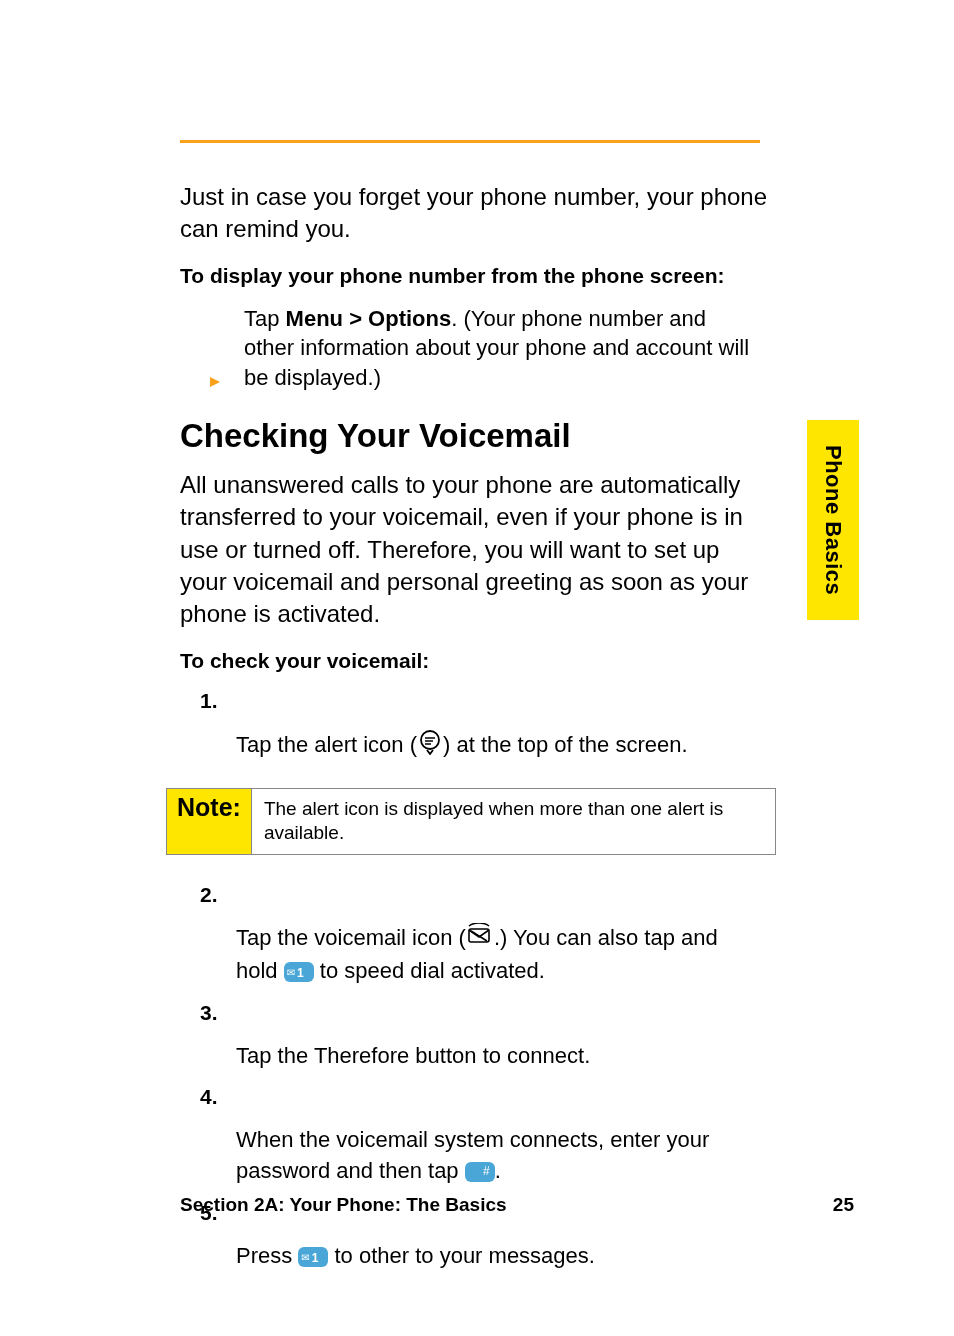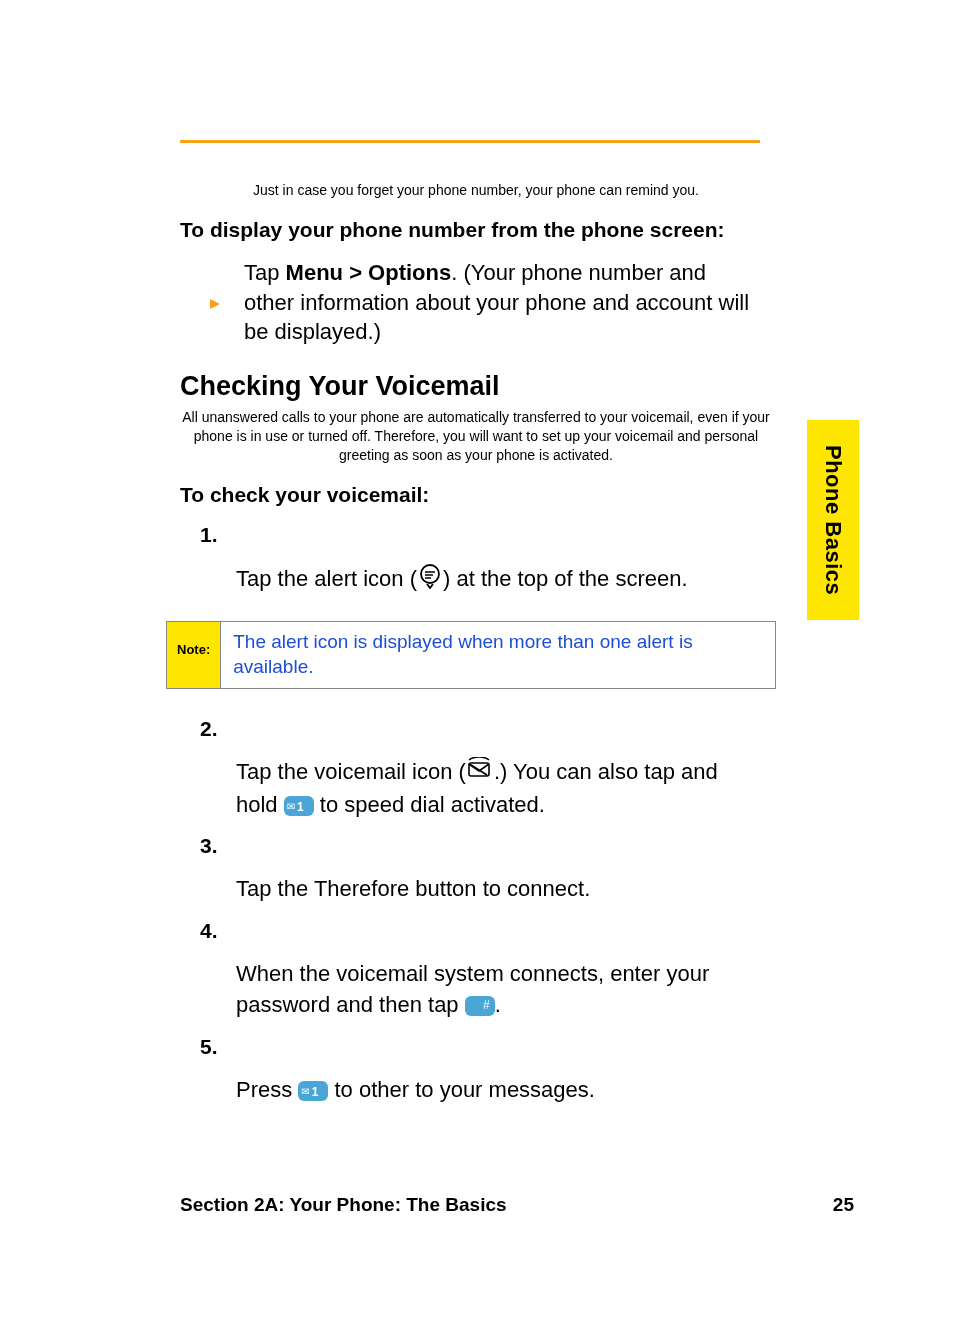--- a/index.html
+++ b/index.html
@@ -42,73 +42,72 @@
       margin-bottom: 8px;
       letter-spacing: -0.5px;
     }
     .orange-rule {
       height: 3px;
       background: #f9a11b;
       width: 580px;
       margin-bottom: 38px;
     }
     .body-text {
-      font-size: 14px;
+      font-size: 24px;
       line-height: 1.35;
       margin-bottom: 18px;
       max-width: 592px;
-      text-align: center;
     }
     .bold-line {
       font-size: 21px;
       font-weight: 700;
       margin-bottom: 16px;
       max-width: 580px;
     }
     .bullet-row {
       display: flex;
-      align-items: center;
+      align-items: flex-end;
       margin-bottom: 24px;
       max-width: 580px;
       padding-left: 28px;
     }
     .bullet-arrow {
       flex-shrink: 0;
       margin-right: 22px;
       margin-top: 8px;
     }
     .bullet-text {
       font-size: 22px;
       line-height: 1.35;
     }
     .sub-heading {
-      font-size: 27px;
-      font-weight: 700;
-      margin-bottom: 6px;
+      font-size: 33px;
+      font-weight: 700;
+      margin-bottom: 14px;
       margin-top: 12px;
     }
     .note-box {
       display: flex;
       border: 1px solid #888;
       max-width: 610px;
       margin: 24px 0 28px -14px;
     }
     .note-label {
       background: #ffe600;
-      padding: 20px 10px;
-      font-weight: 700;
-      font-size: 13px;
+      padding: 4px 10px;
+      font-weight: 700;
+      font-size: 25px;
       border-right: 1px solid #888;
       white-space: nowrap;
     }
     .note-content {
       padding: 8px 12px;
       font-size: 19px;
       line-height: 1.3;
-      color: #1d4ed8;
+      color: #000000;
     }
     .num-row {
       display: flex;
       align-items: flex-start;
       margin-bottom: 14px;
       max-width: 580px;
       padding-left: 20px;
     }
     .num-label {
       font-weight: 700;

